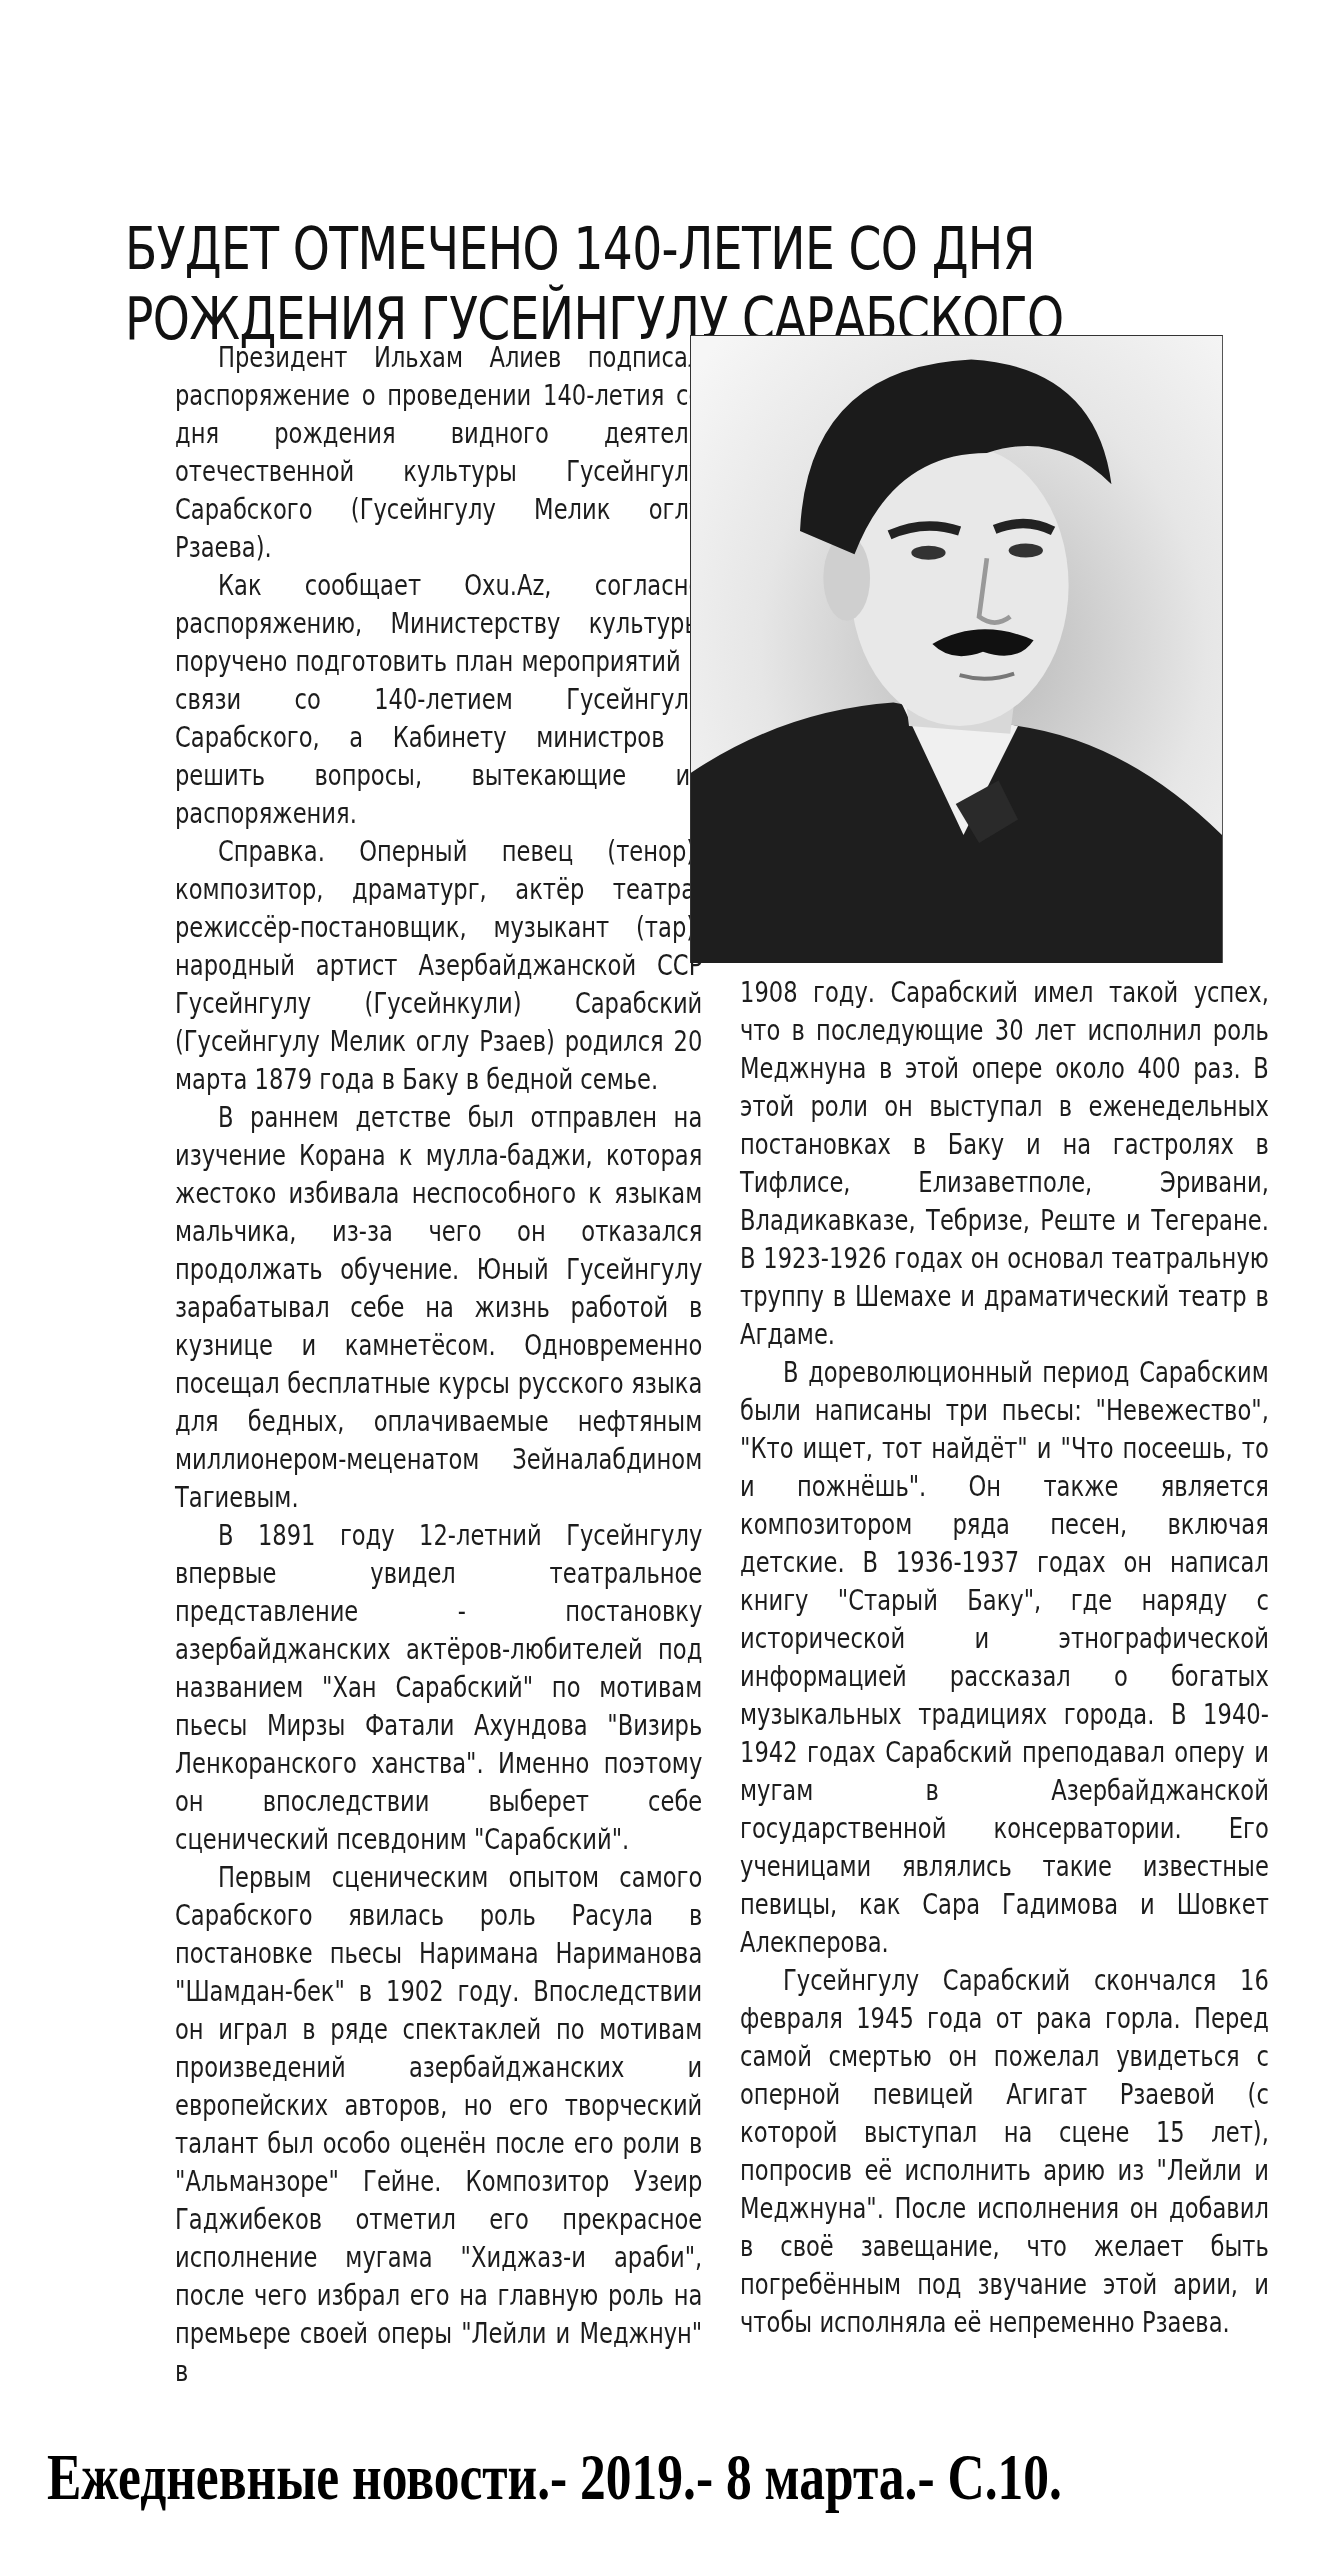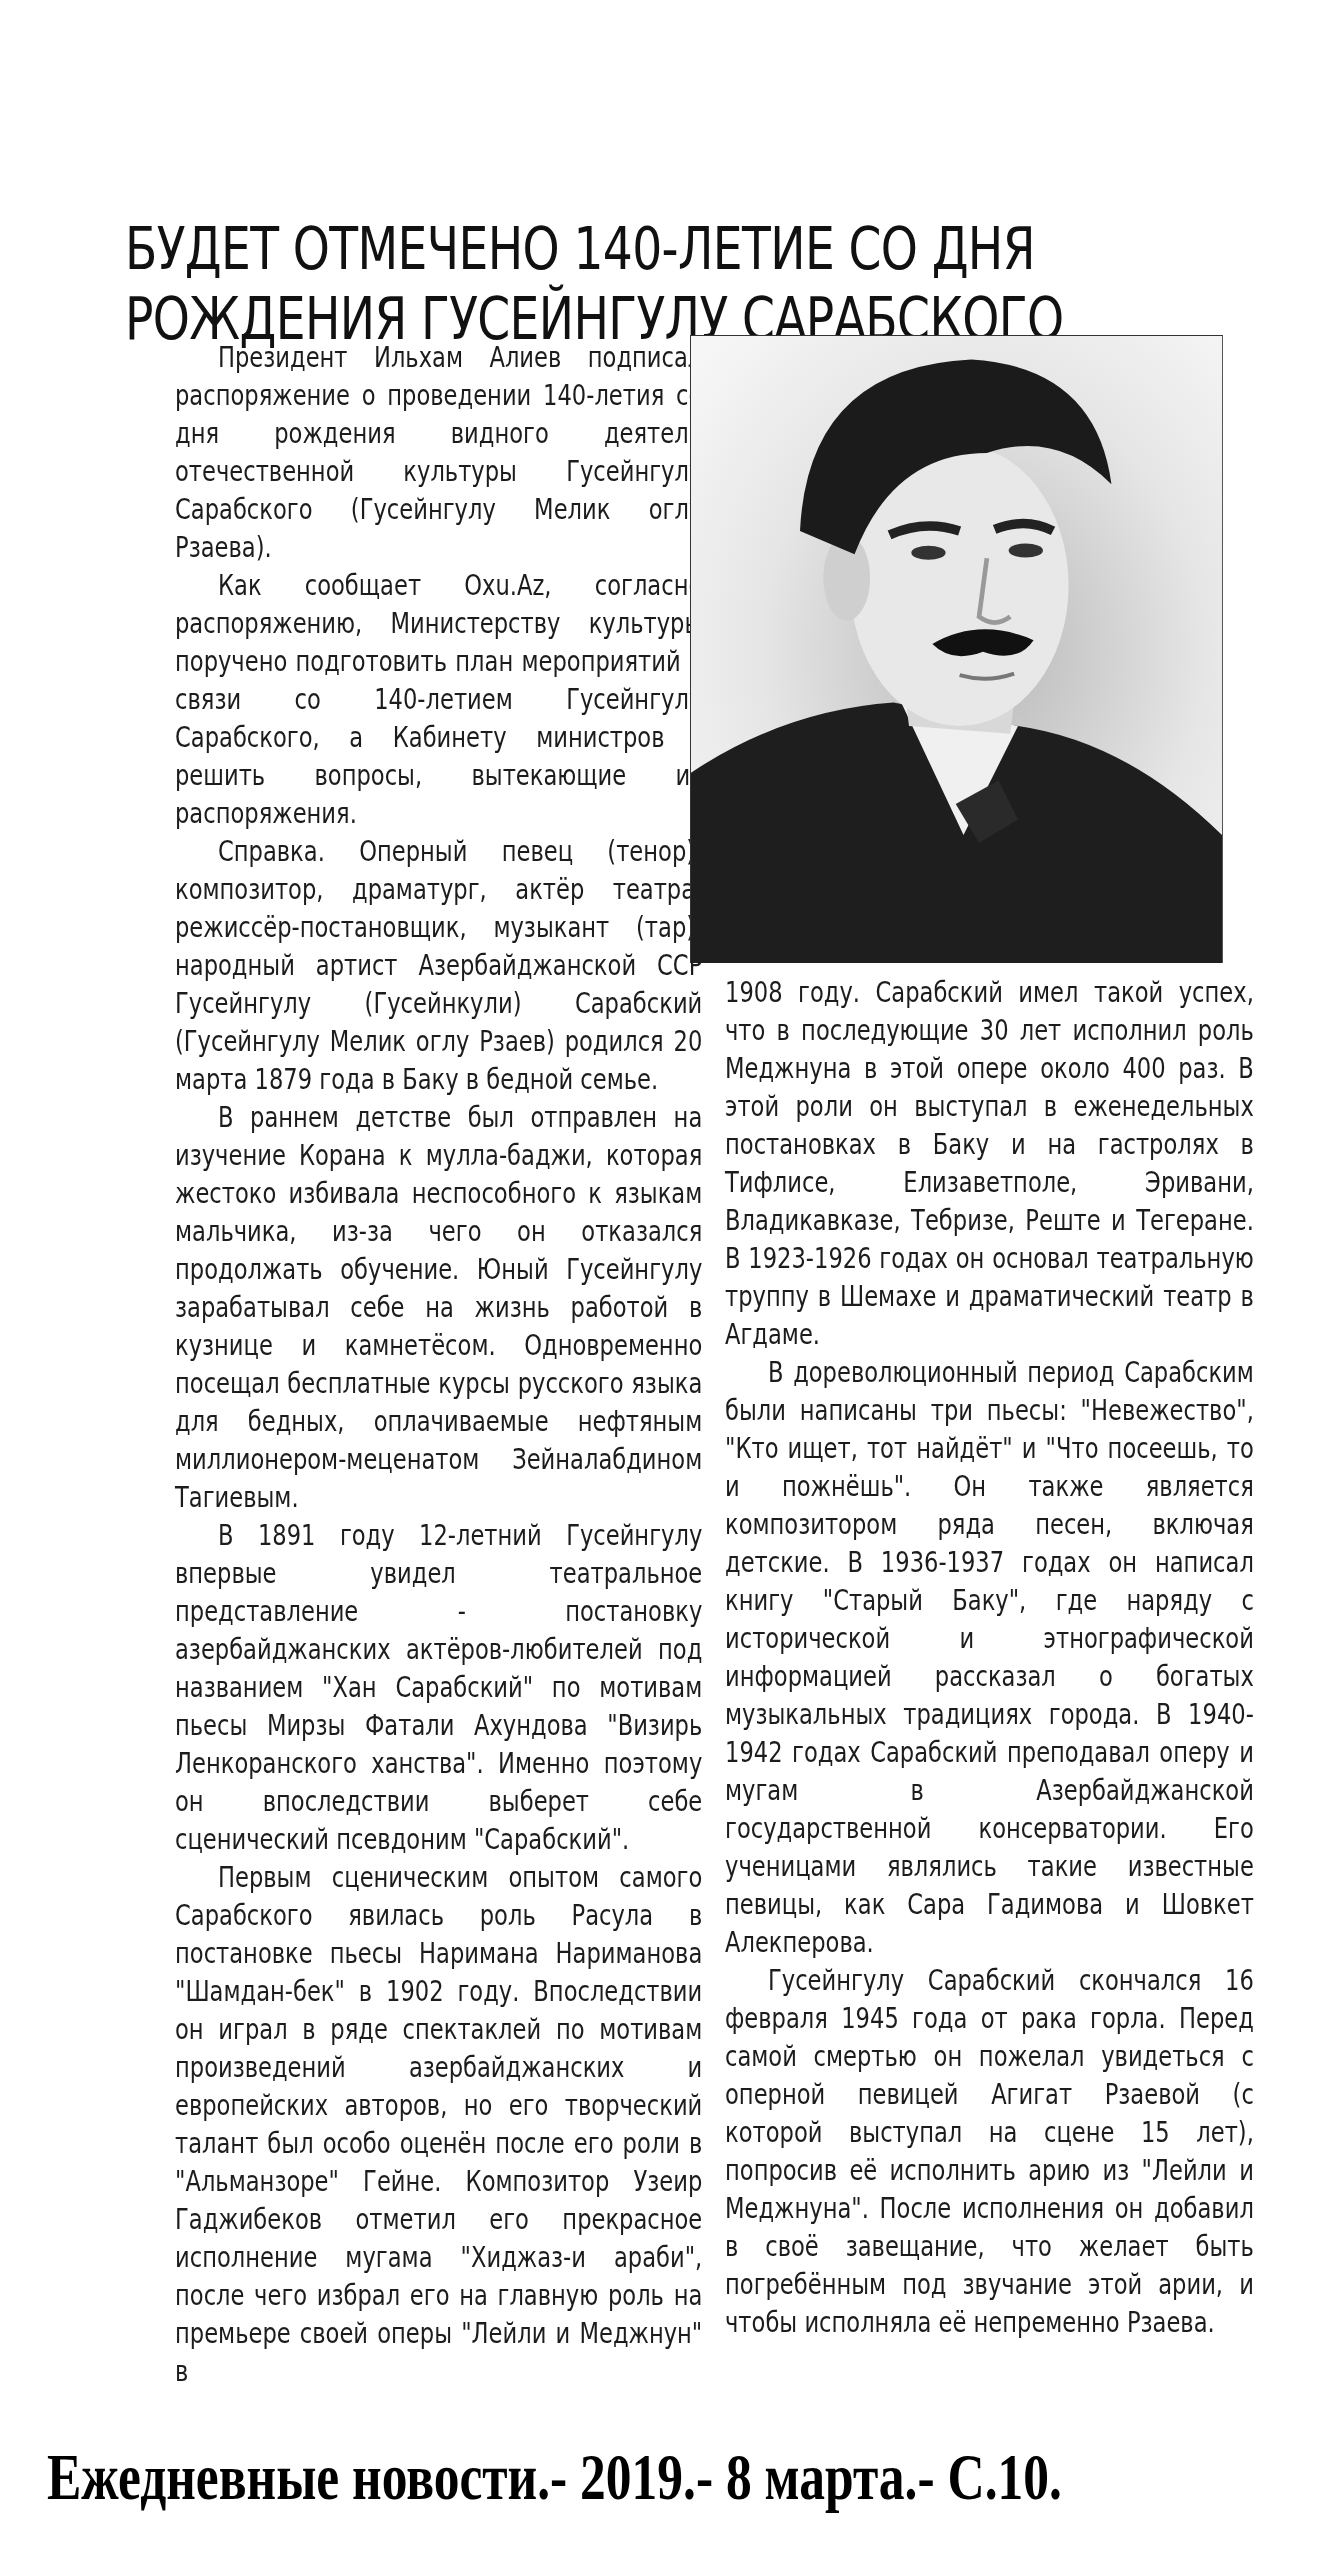--- a/index.html
+++ b/index.html
@@ -15,21 +15,21 @@
   .col {
     position: absolute;
     font-family: "DejaVu Sans", sans-serif;
     font-size: 29px; line-height: 38px; color: #1c1c1c; margin-left: 48px;
   }
   .col .inner { transform: scaleX(0.78); transform-origin: left top; }
   .col p { margin: 0; text-align: justify; text-indent: 1.9em; }
   .col p.cont { text-indent: 0; }
   .col-left { left: 127px; top: 338px; width: 528px; }
   .col-left .inner { width: 676px; }
-  .col-right { left: 677px; top: 973px; width: 529px; }
+  .col-right { left: 692px; top: 973px; width: 529px; }
   .col-right .inner { width: 678px; }
   .photo {
     position: absolute; left: 690px; top: 335px; width: 533px; height: 628px;
     border-top: 1.6px solid #333; border-left: 1.6px solid #333; border-right: 1.6px solid #555;
     background: #f3f3f3; overflow: hidden; box-sizing: border-box;
   }
   .photo svg { width: 100%; height: 100%; display: block; }
   .citation {
     position: absolute; left: 47px; top: 2438px; width: 1235px;
     font-family: "Liberation Serif", serif; font-weight: bold;

